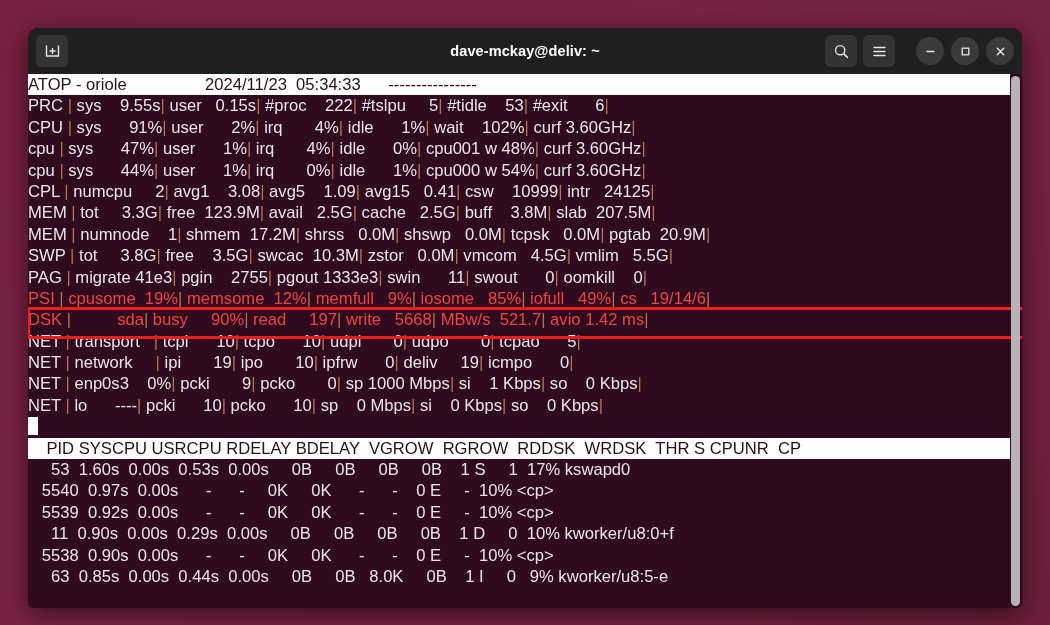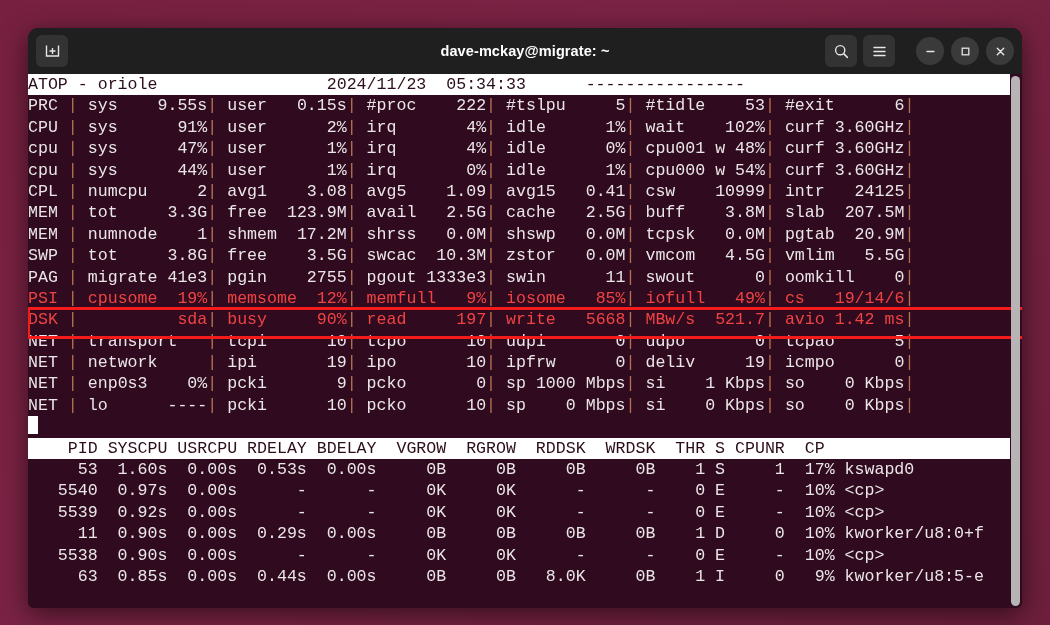--- a/index.html
+++ b/index.html
@@ -78,21 +78,21 @@
     flex: 1 1 auto;
     background: #300a1e;
     overflow: hidden;
   }
   #term {
     position: absolute;
     left: 0; top: 0;
     right: 12px;
     bottom: 0;
     padding: 0;
-    font-family: Liberation Mono, monospace;
+    font-family: Liberation Sans, sans-serif;
     font-size: 16.6px;
     line-height: 21.4px;
     color: #e8e4e6;
     white-space: pre;
     letter-spacing: 0px;
     overflow: hidden;
   }
   .line { height: 21.4px; white-space: pre; }
   .inv { background: #ffffff; color: #2b0e1c; }
   .cyan { color: #ef4444; }
@@ -139,21 +139,21 @@
     <div id="titlebar">
       <div id="tb-left">
         <div class="tb-btn">
           <svg width="17" height="17" viewBox="0 0 17 17">
             <path d="M2.5 2.5 L2.5 13 L14.5 13 L14.5 2.5" fill="none" stroke="#e6e6e6" stroke-width="1.4"></path>
             <path d="M8.5 5 L8.5 11 M5.5 8 L11.5 8" stroke="#e6e6e6" stroke-width="1.4"></path>
           </svg>
         </div>
       </div>
 
-      <div id="title-text">dave-mckay@migrate: ~</div>
+      <div id="title-text">dave-mckay@deliv: ~</div>
 
       <div id="tb-right">
         <div class="grp1">
           <div class="tb-btn">
             <svg width="17" height="17" viewBox="0 0 17 17">
               <circle cx="7.2" cy="7.2" r="4.6" fill="none" stroke="#e6e6e6" stroke-width="1.4"></circle>
               <path d="M10.6 10.6 L14.4 14.4" stroke="#e6e6e6" stroke-width="1.5" stroke-linecap="round"></path>
             </svg>
           </div>
           <div class="tb-btn">

